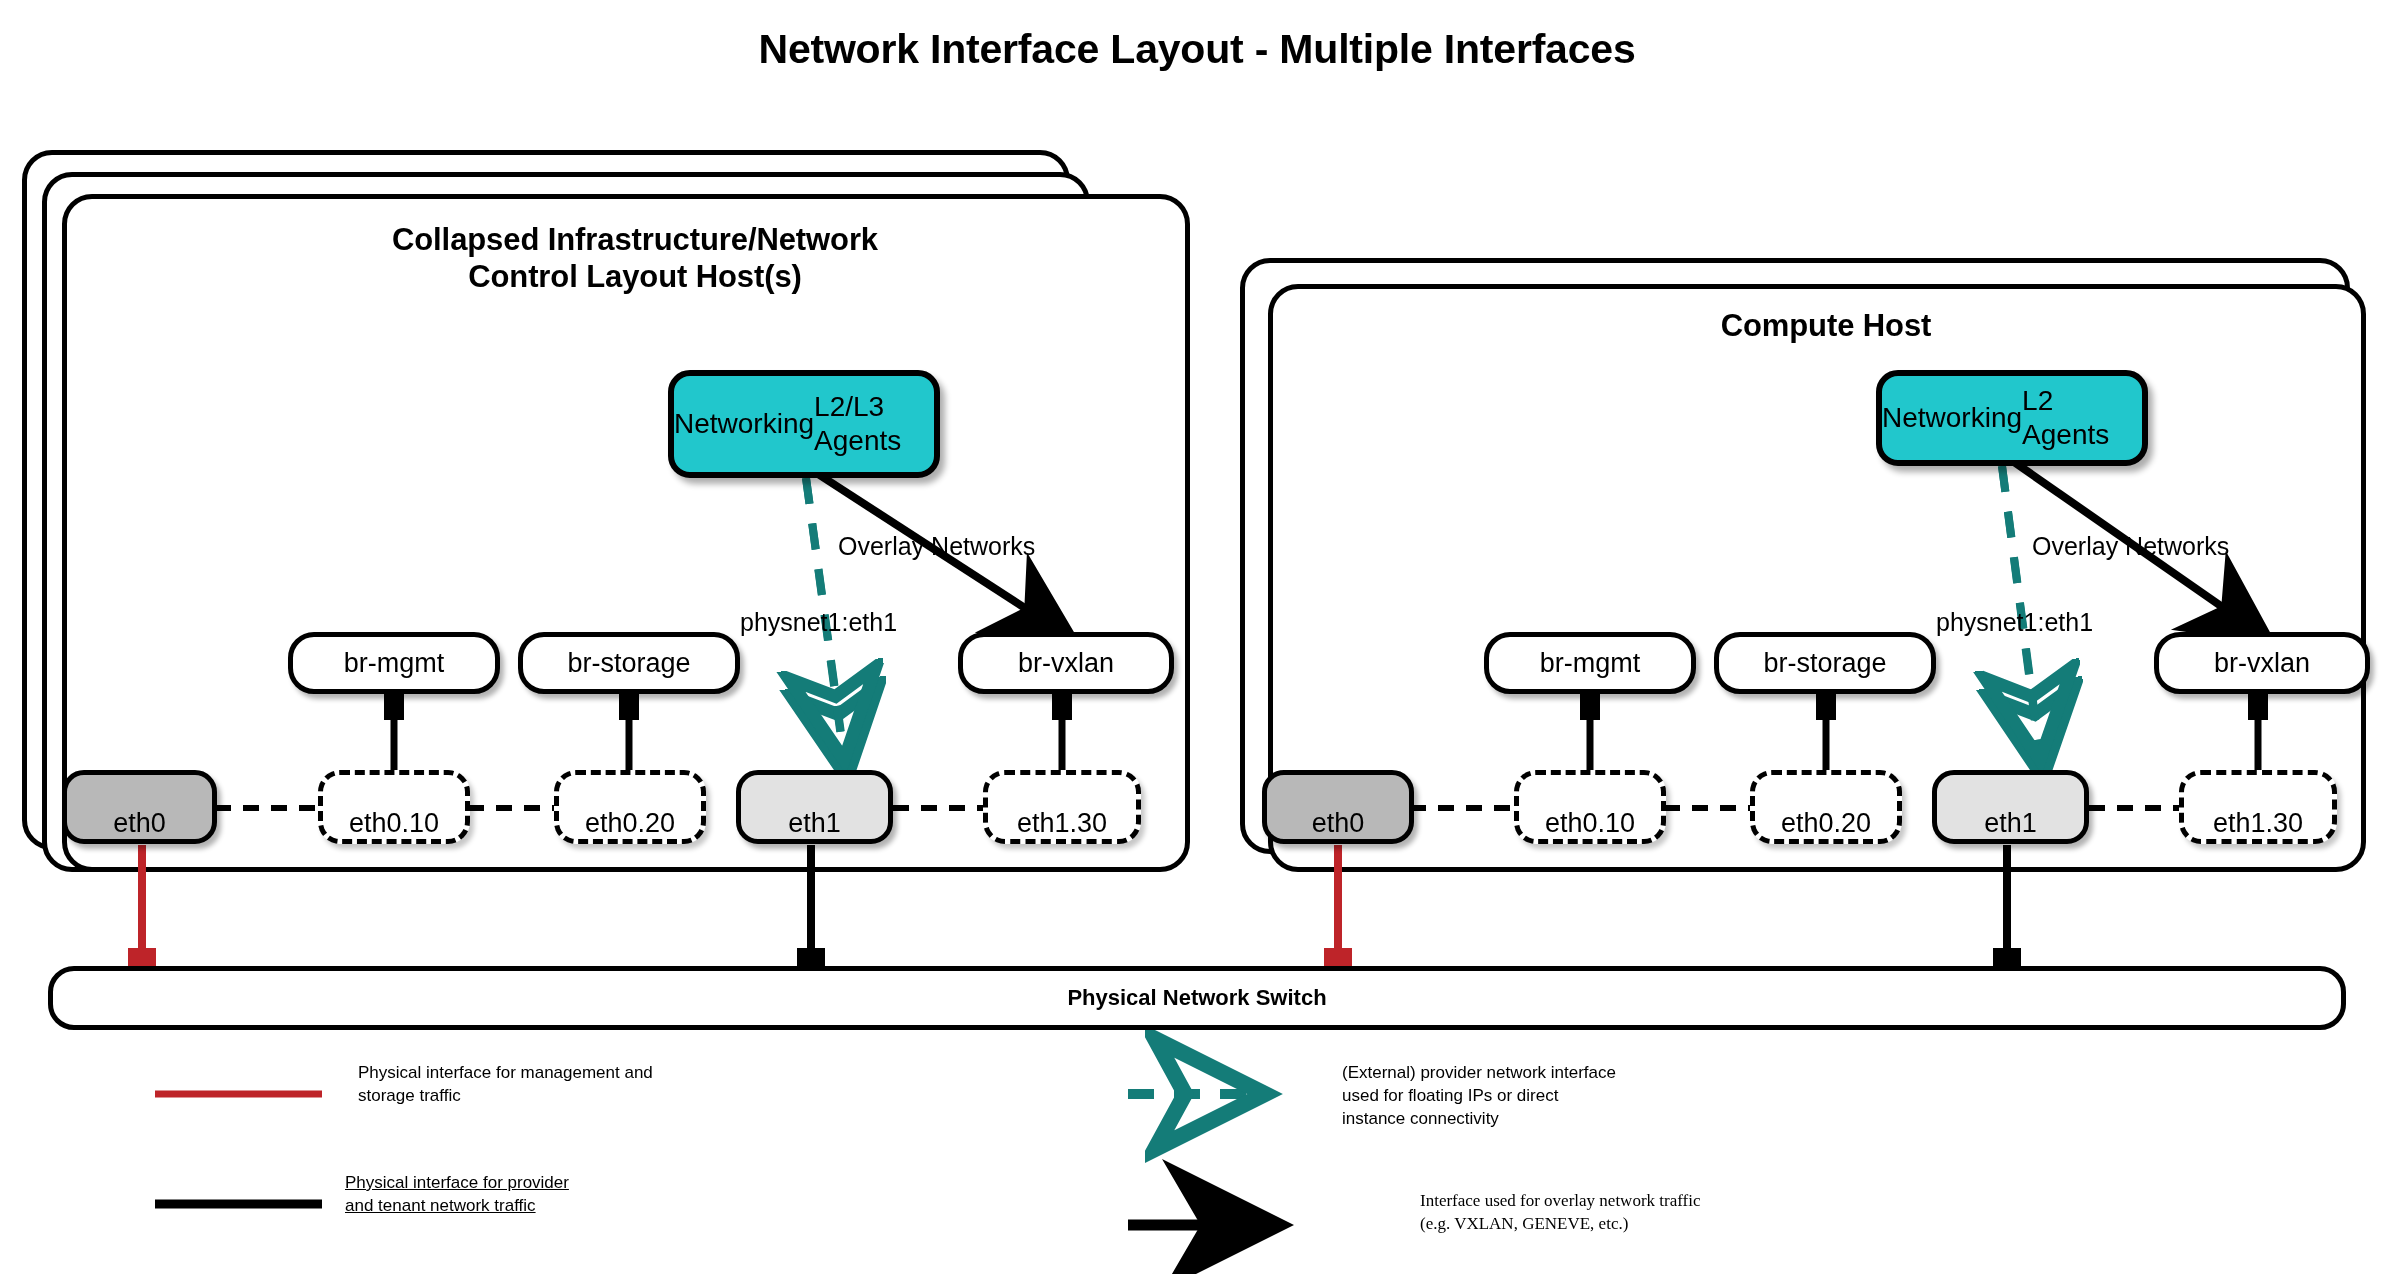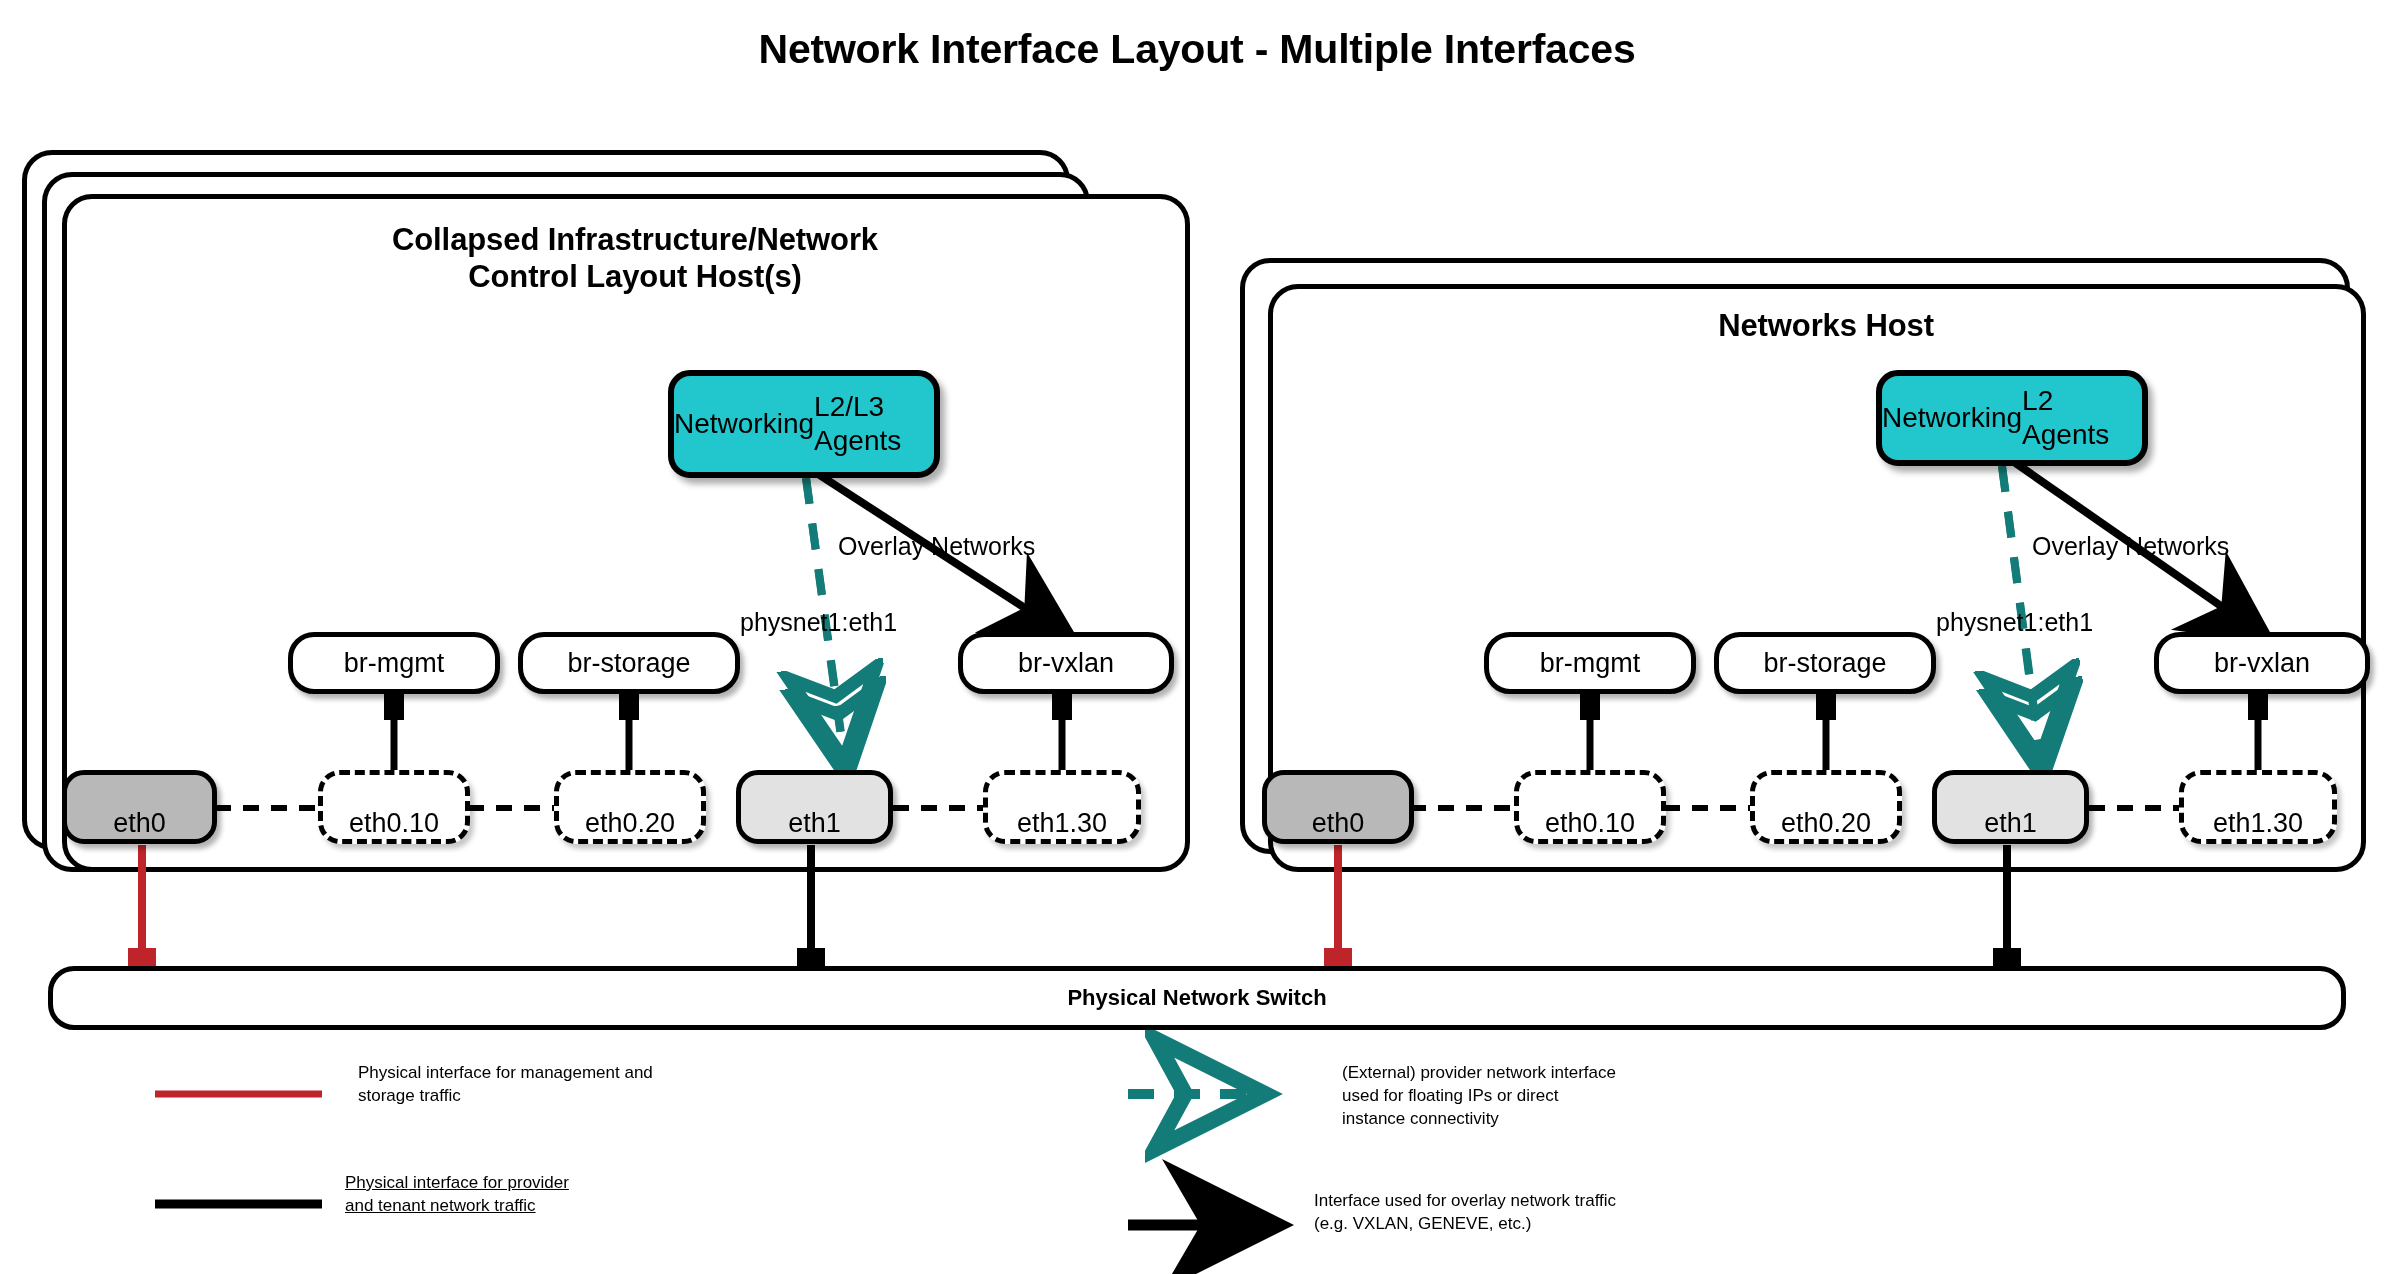--- a/index.html
+++ b/index.html
@@ -85,21 +85,21 @@
 
   <div class="host-title" style="left:62px; top:222px; width:1128px;">
     <div>Collapsed Infrastructure/Network</div>
     <div>Control Layout Host(s)</div>
   </div>
 
   <div class="card" style="left:1240px; top:258px; width:1110px; height:596px;"></div>
   <div class="card" style="left:1268px; top:284px; width:1098px; height:588px;"></div>
 
   <div class="host-title" style="left:1268px; top:308px; width:1098px;">
-    <div>Networks Host</div>
+    <div>Compute Host</div>
   </div>
 
   <svg class="canvas" viewBox="0 0 2394 1274">
     <defs>
       <marker id="blackArrow" markerWidth="13" markerHeight="13" refX="10" refY="6" orient="auto" markerUnits="strokeWidth">
         <path d="M0,0 L12,6 L0,12 L3.5,6 Z" fill="#000"></path>
       </marker>
       <marker id="blackArrow2" markerWidth="13" markerHeight="13" refX="10" refY="6" orient="auto" markerUnits="strokeWidth">
         <path d="M0,0 L12,6 L0,12 L3.5,6 Z" fill="#000"></path>
       </marker>
@@ -230,16 +230,16 @@
     <span>Physical Network Switch</span>
   </div>
 
   <div class="legend-text" style="left:358px; top:1062px; width:620px;">Physical interface for management and
 storage traffic</div>
   <div class="legend-text" style="left:345px; top:1172px; width:620px;text-decoration:underline;">Physical interface for provider
 and tenant network traffic</div>
   <div class="legend-text" style="left:1342px; top:1062px; width:700px;">(External) provider network interface
 used for floating IPs or direct
 instance connectivity</div>
-  <div class="legend-text" style="left:1314px; top:1190px; width:760px;">Interface used for overlay network traffic
+  <div class="legend-text" style="left:1420px; top:1190px; width:760px;font-family:Liberation Serif, serif;">Interface used for overlay network traffic
 (e.g. VXLAN, GENEVE, etc.)</div>
 
 </div>
 
 </body></html>

